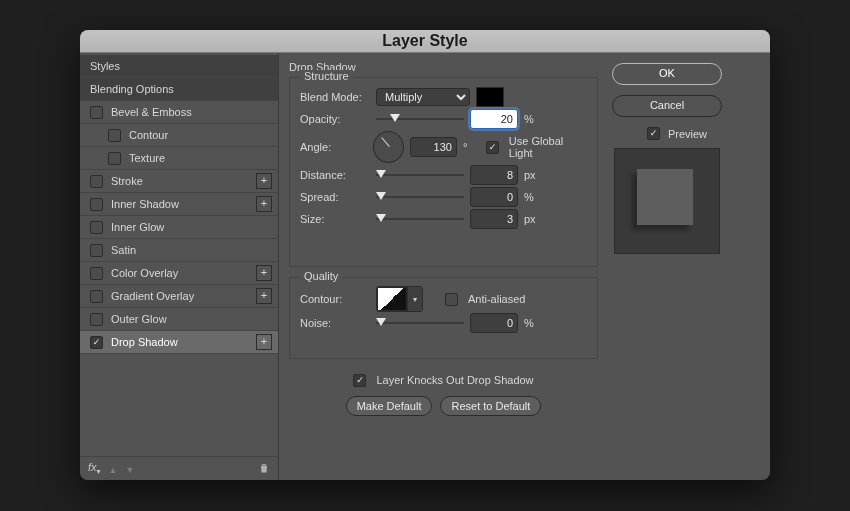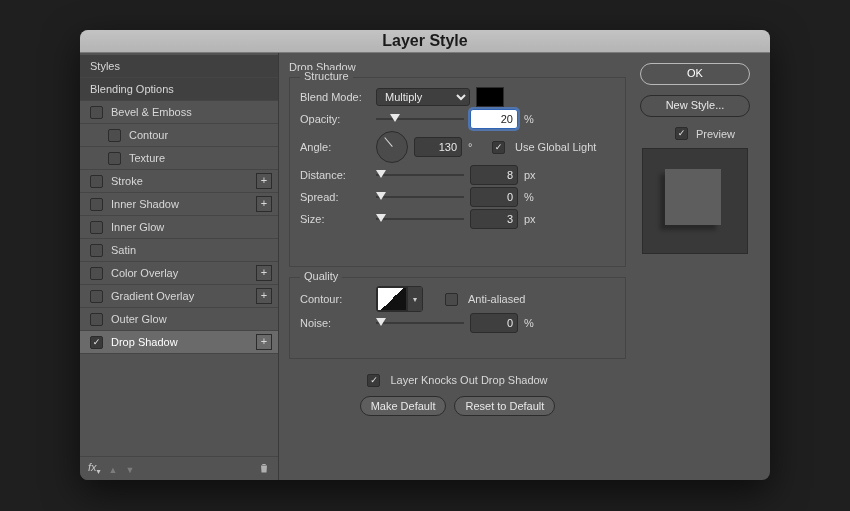--- a/index.html
+++ b/index.html
@@ -259,21 +259,21 @@
     padding: 0 10px;
     border-radius: 10px;
     font-size: 11px;
     cursor: default;
     text-align: right;
   }
 
   
   .right {
     width: 130px;
-    padding: 10px 0 0 4px;
+    padding: 10px 28px 0 4px;
   }
   .pillbtn {
     display:block;
     width: 108px;
     height: 20px;
     line-height: 18px;
     text-align:center;
     background: #535353;
     border: 1px solid #2c2c2c;
     color: #e8e8e8;
@@ -478,21 +478,21 @@
         <span>Layer Knocks Out Drop Shadow</span>
       </div>
       <div class="frow" style="justify-content:center; gap:8px; margin-top:4px;">
         <button class="btn">Make Default</button>
         <button class="btn">Reset to Default</button>
       </div>
     </div>
 
     <div class="right">
       <span class="pillbtn primary">OK</span>
-      <span class="pillbtn">New Style...</span>
+      <span class="pillbtn">Cancel</span>
       <div class="preview-row">
         <span class="chkbox on"></span>
         <span>Preview</span>
       </div>
       <div class="preview-box">
         <div class="preview-inner"></div>
       </div>
     </div>
 
   </div>

